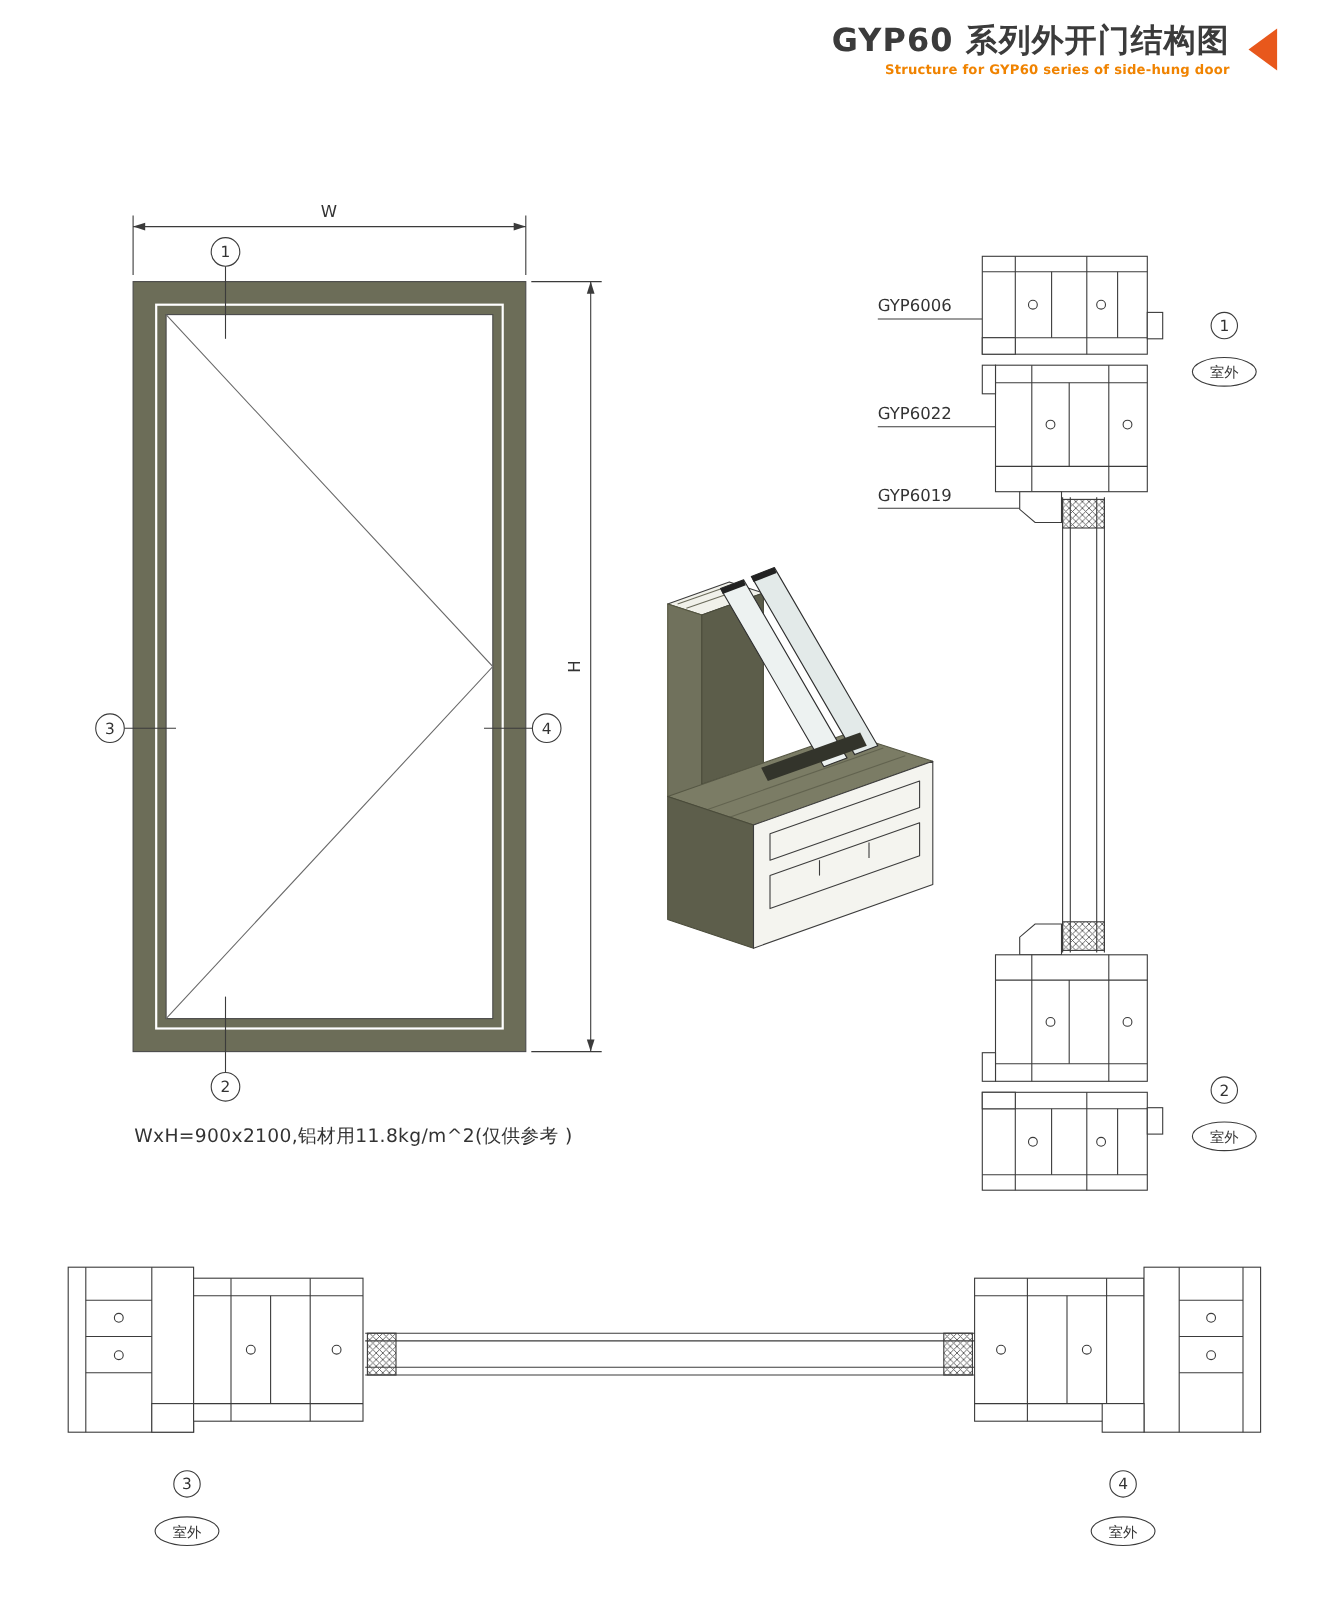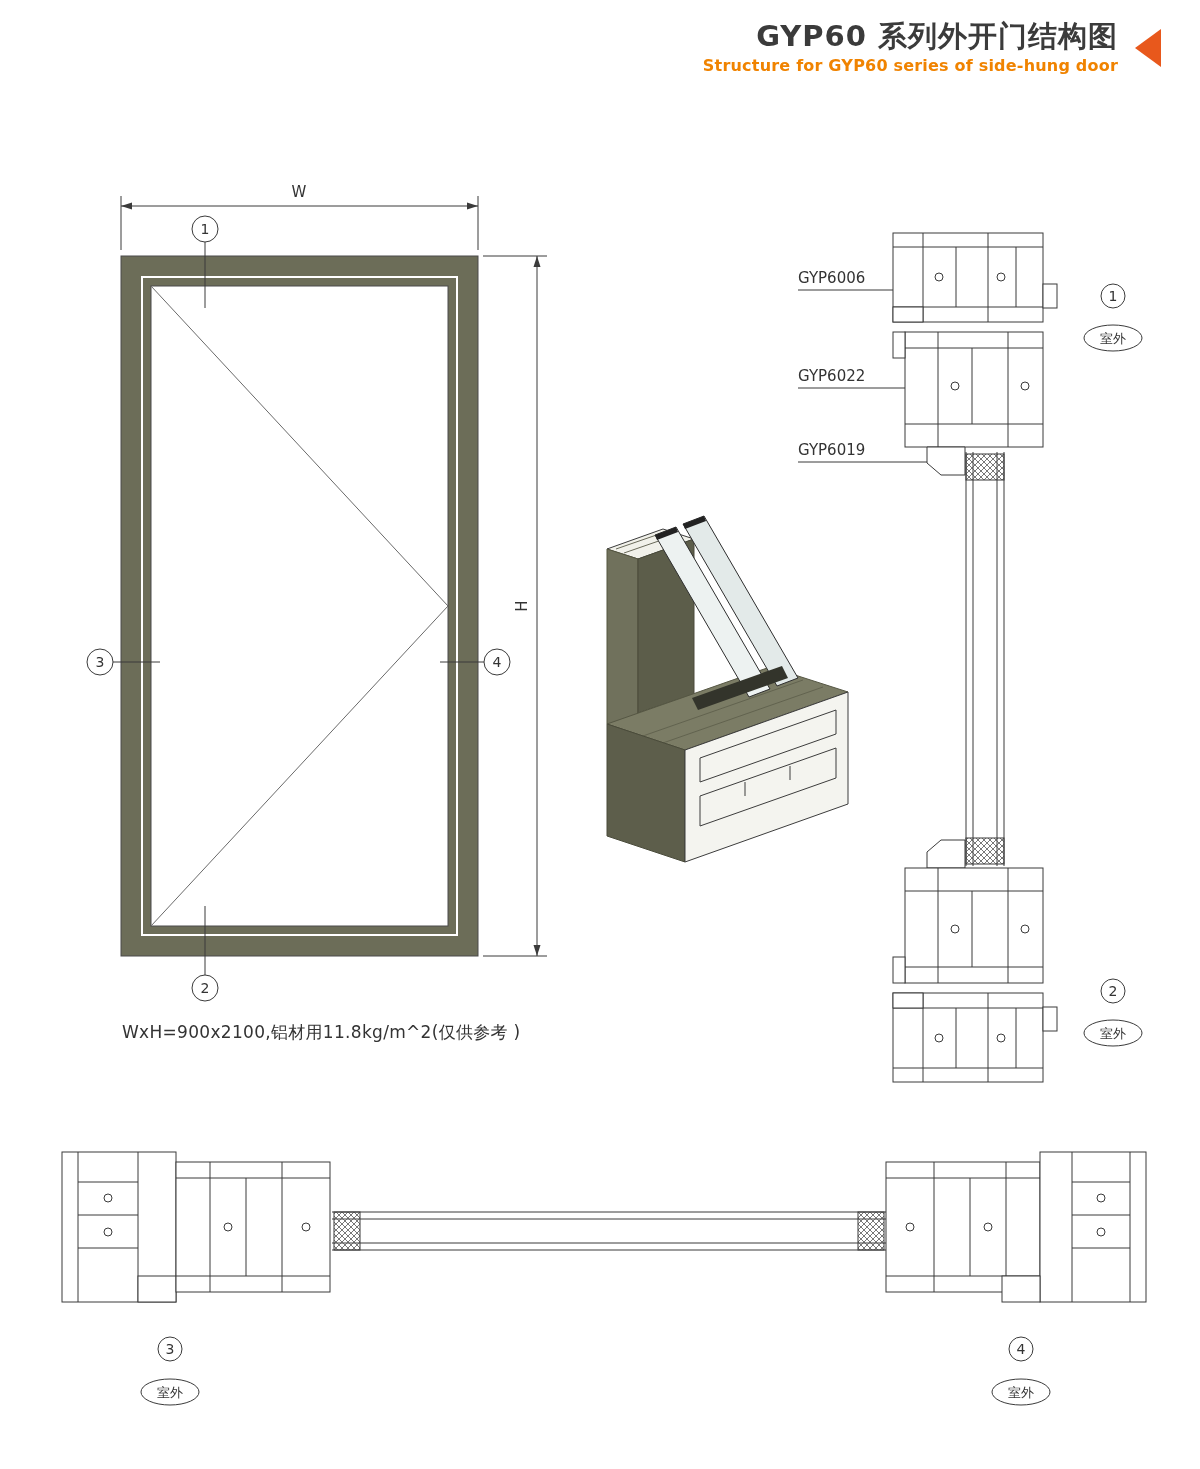--- a/index.html
+++ b/index.html
@@ -14,21 +14,21 @@
   .header {
     position:absolute; top:20px; right:38px;
     display:flex; align-items:center; gap:14px;margin-left:42px;
   }
   .titles { text-align:right; }
   .title-cn {
     font-size:29px; font-weight:700; color:#3b3b3b; letter-spacing:1px;
     line-height:1.15;
   }
   .title-en {
-    font-size:16px; font-weight:700; color:#F08300; margin-top:3px;
+    font-size:12px; font-weight:700; color:#F08300; margin-top:3px;
     letter-spacing:0.2px;
   }
   .flag svg { display:block; }
 
   svg.drawing { position:absolute; left:0; top:0; }
 
   svg .ln { stroke:#3b3b3b; stroke-width:1; fill:none; }
   svg .shape { stroke:#3b3b3b; stroke-width:1; fill:#ffffff; }
   svg .hatch { stroke:#3b3b3b; stroke-width:1; }
   svg text { fill:#333; }

